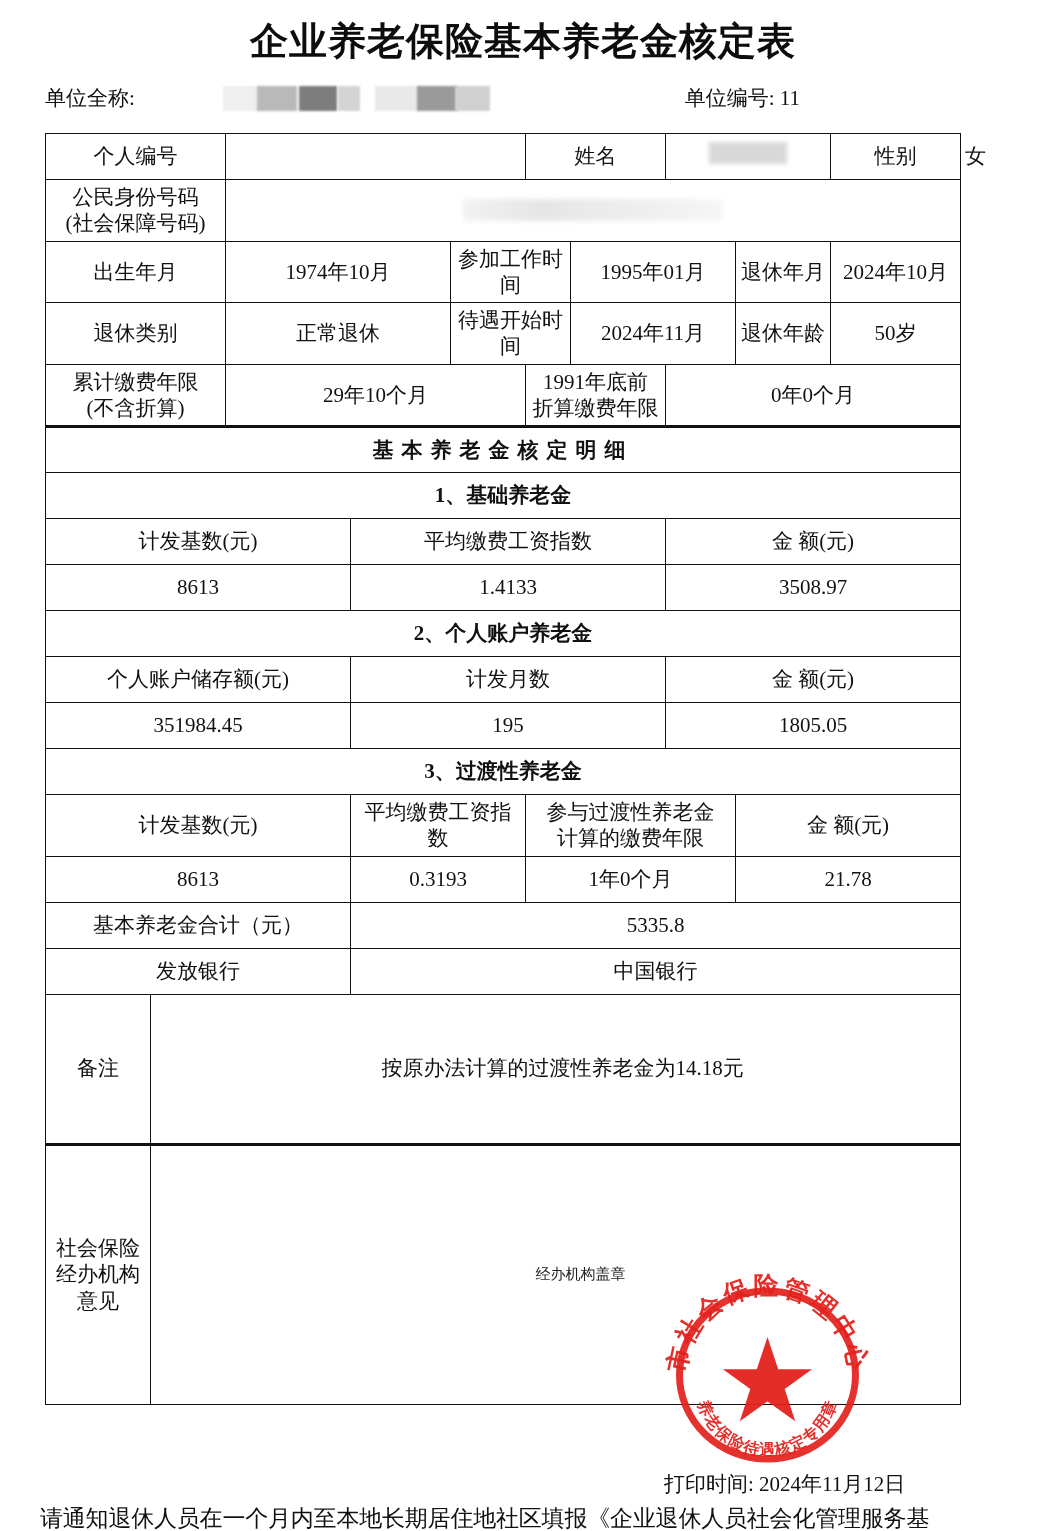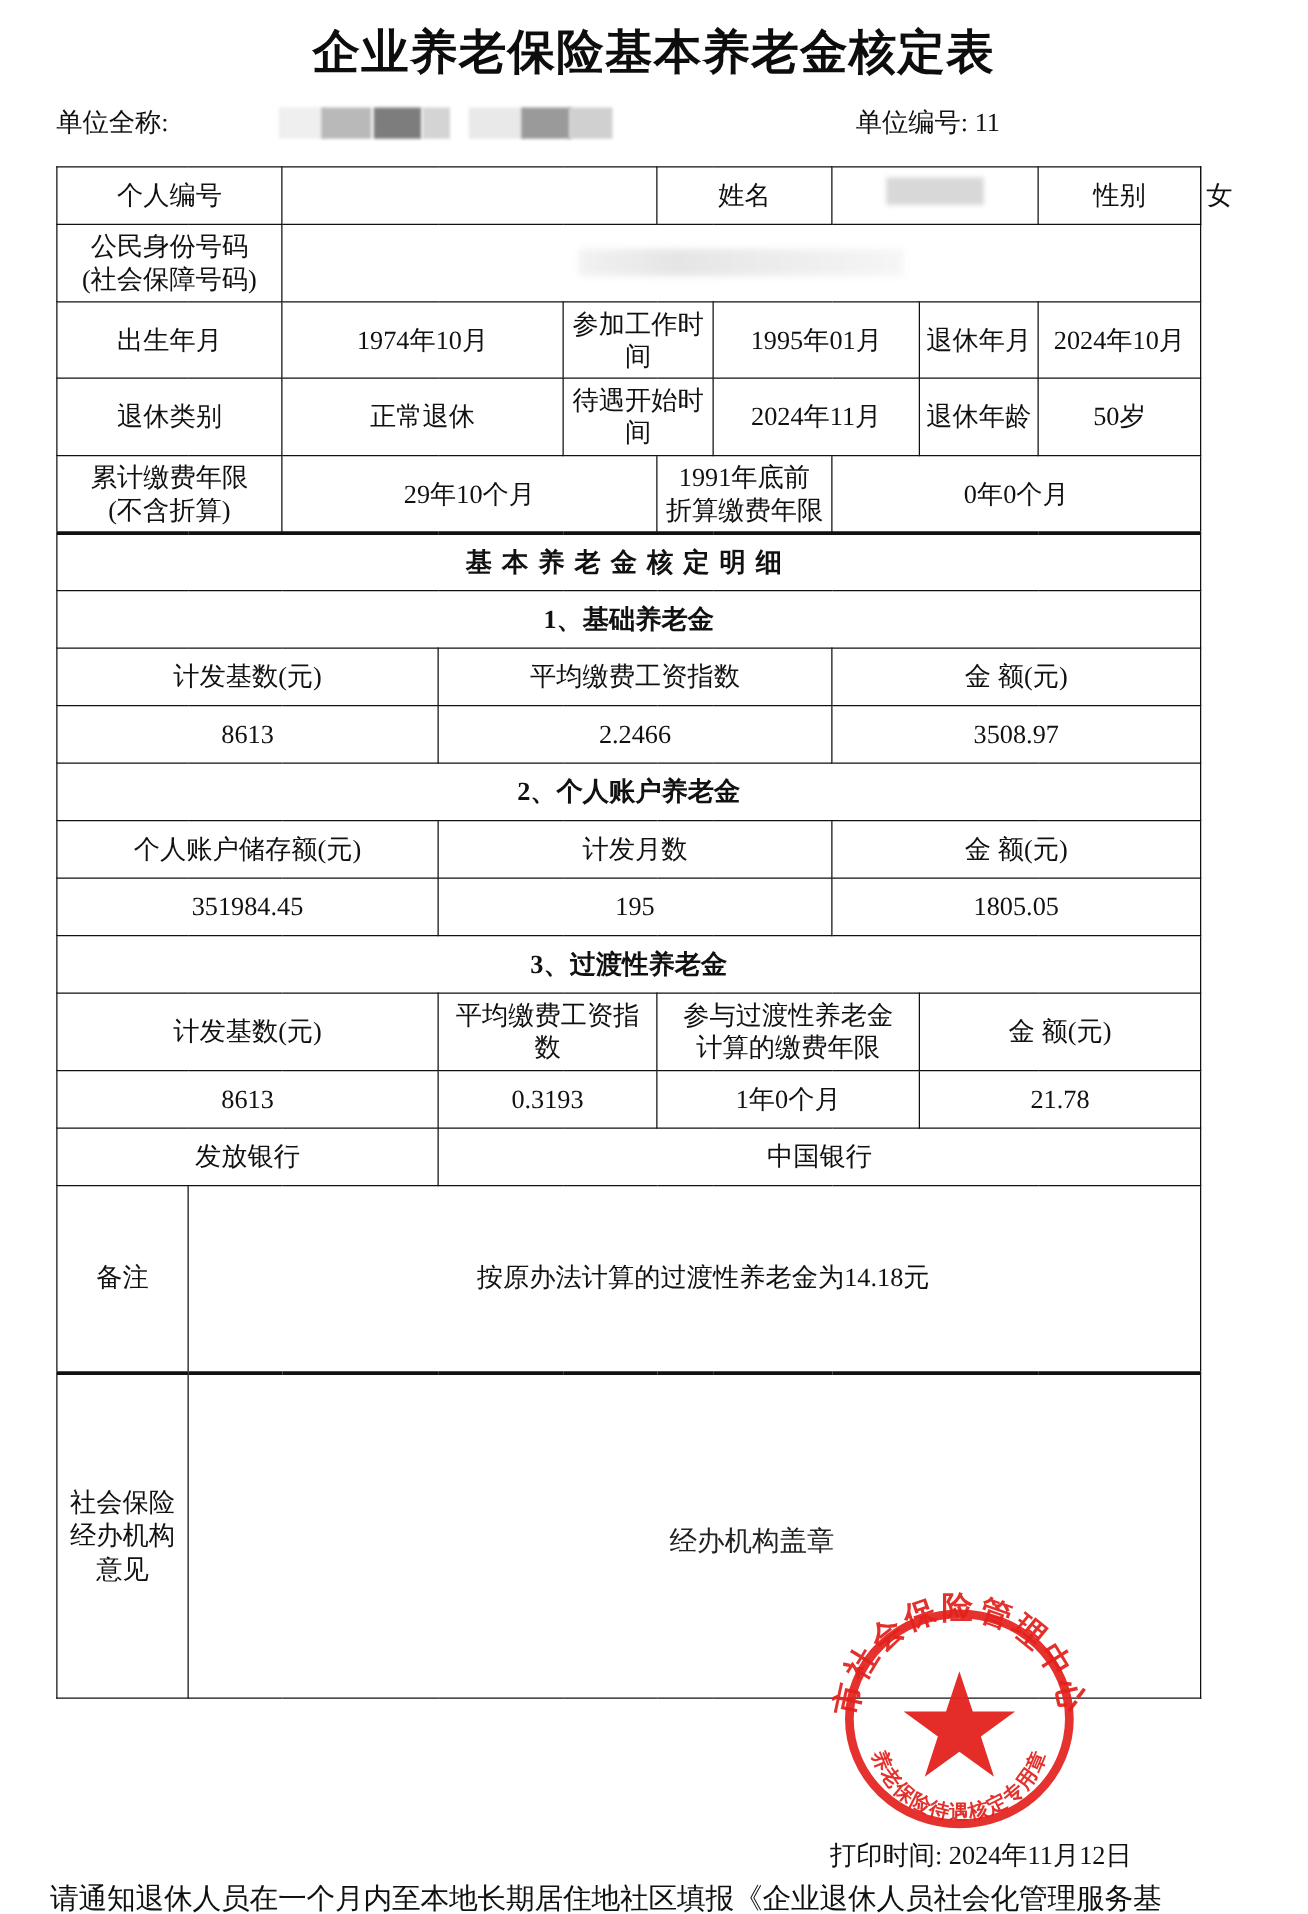--- a/index.html
+++ b/index.html
@@ -144,21 +144,21 @@
   }
   .opinion-body {
     position: relative;
     height: 250px;
   }
   .stamp-text {
     position: absolute;
     left: 50%;
     top: 50%;
     transform: translate(-20px, -10px);
-    font-size: 22px;
+    font-size: 15px;
     color: #222;
     white-space: nowrap;
   }
 
   
   .seal {
     position: absolute;
     left: 660px;
     top: 1265px;
     width: 215px;
@@ -278,21 +278,21 @@
     </tr>
 
     <tr class="h46">
       <td colspan="3">计发基数(元)</td>
       <td colspan="4">平均缴费工资指数</td>
       <td colspan="3">金 额(元)</td>
     </tr>
 
     <tr class="h46">
       <td colspan="3" class="num">8613</td>
-      <td colspan="4" class="num">2.2466</td>
+      <td colspan="4" class="num">1.4133</td>
       <td colspan="3" class="num">3508.97</td>
     </tr>
 
     <tr class="h46">
       <td colspan="10" class="sec-title">2、个人账户养老金</td>
     </tr>
 
     <tr class="h46">
       <td colspan="3">个人账户储存额(元)</td>
       <td colspan="4">计发月数</td>
@@ -319,20 +319,24 @@
       <td colspan="2">金 额(元)</td>
     </tr>
 
     <tr class="h46">
       <td colspan="3" class="num">8613</td>
       <td colspan="2" class="num">0.3193</td>
       <td colspan="3" class="num">1年0个月</td>
       <td colspan="2" class="num">21.78</td>
     </tr>
 
+    <tr class="h46">
+      <td colspan="3">基本养老金合计（元）</td>
+      <td colspan="7" class="num">5335.8</td>
+    </tr>
 
     <tr class="h46">
       <td colspan="3">发放银行</td>
       <td colspan="7">中国银行</td>
     </tr>
 
     <tr style="height:150px">
       <td class="remark-label">备注</td>
       <td colspan="9" class="remark-body">按原办法计算的过渡性养老金为14.18元</td>
     </tr>

